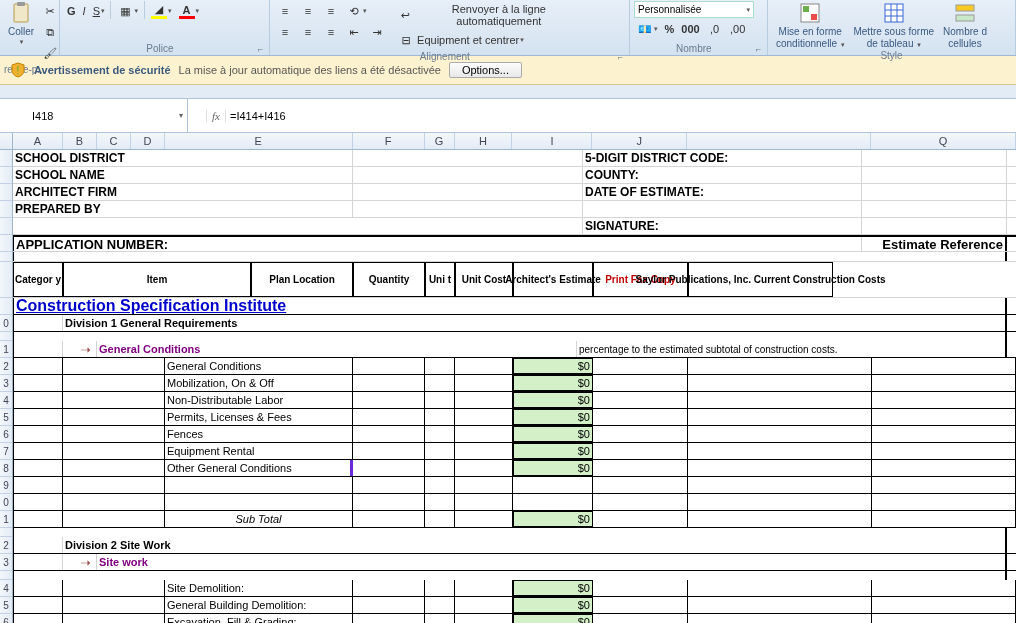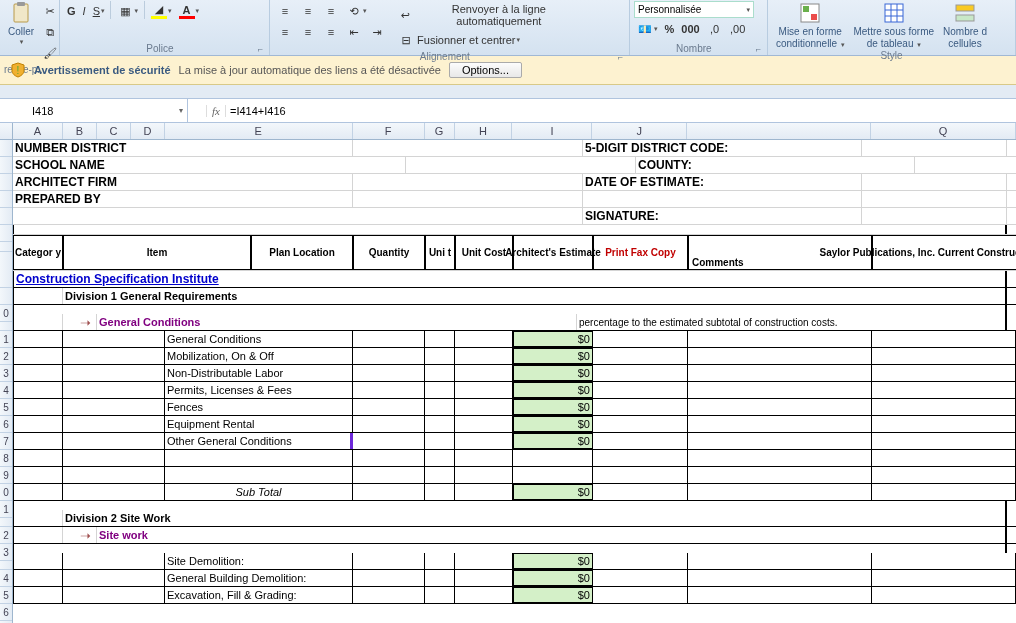--- a/index.html
+++ b/index.html
@@ -86,21 +86,21 @@
   cursor: pointer;
   font-size: 11px;
   border-radius: 2px;
 }
 
 
 .formula-row {
   display: flex;
   border-bottom: 1px solid #b0c4de;
   background: #f5f8fc;
-  height: 24px;
+  height: 34px;
 }
 .name-box {
   width: 188px;
   border-right: 1px solid #b0c4de;
   display: flex;
   align-items: center;
   padding: 0 4px;
   position: relative;
   background: #fff;
 }
@@ -185,21 +185,21 @@
 .cell {
   border-right: 1px solid #d4d4d4;
   padding: 0 2px;
   white-space: nowrap;
   overflow: visible;
   display: flex;
   align-items: center;
 }
 .cell.right { justify-content: flex-end; }
 .cell.bold { font-weight: bold; font-size: 12px; }
-.cell.lnk { color: #0000cc; text-decoration: underline; font-weight: bold; font-size: 12px; }
+.cell.lnk { color: #0000cc; text-decoration: underline; font-weight: bold; font-size: 16px; }
 .cell.purple { color: #800080; font-weight: bold; }
 .cell.subhead { font-weight: bold; }
 .th-cell {
   font-weight: bold;
   text-align: center;
   justify-content: center;
   border: 1px solid #000;
   border-right: 1px solid #000;
   font-size: 10px;
   line-height: 1.1;
@@ -342,21 +342,21 @@
           <button class="ribbon-btn">
               <span class="icon-box">⇤</span>
             </button>
           <button class="ribbon-btn">
               <span class="icon-box">⇥</span>
             </button>
         </div>
       </div>
       <div class="ribbon-col" style="margin-left:6px">
         <button class="ribbon-btn" style="justify-content:flex-start;width:190px"><span class="icon-box">↩</span>&nbsp;<span>Renvoyer à la ligne automatiquement</span></button>
-        <button class="ribbon-btn" style="justify-content:flex-start;width:150px"><span class="icon-box">⊟</span>&nbsp;<span>Fusionner et centrer</span><span class="dropdown-arrow">▾</span></button>
+        <button class="ribbon-btn" style="justify-content:flex-start;width:150px"><span class="icon-box">⊟</span>&nbsp;<span>Equipment et centrer</span><span class="dropdown-arrow">▾</span></button>
       </div>
     </div>
     <div class="group-footer">
         <span style="flex:1"></span>
         <span class="ribbon-group-label">Alignement</span>
         <span style="flex:1"></span>
         <span class="expand-corner">⌐</span>
       </div>
   </div>
 
@@ -504,62 +504,65 @@
       <div class="row-header" style="height: 17px; line-height: 17px;">2</div>
       <div class="row-header" style="height: 17px; line-height: 17px;">3</div>
       <div class="row-header" style="height: 9px; line-height: 9px;"></div>
       <div class="row-header" style="height: 17px; line-height: 17px;">4</div>
       <div class="row-header" style="height: 17px; line-height: 17px;">5</div>
       <div class="row-header" style="height: 17px; line-height: 17px;">6</div>
     </div>
   <div class="cells">
 
     <div class="sheet-row">
-      <div class="cell wA bold" style="overflow:visible;width:340px">NUMBER DISTRICT</div>
+      <div class="cell wA bold" style="overflow:visible;width:340px">SCHOOL DISTRICT</div>
       <div class="cell" style="width:230px"></div>
       <div class="cell bold" style="width:279px">5-DIGIT DISTRICT CODE:</div>
       <div class="cell wQ"></div>
     </div>
     <div class="sheet-row">
-      <div class="cell wA bold" style="width:393px">SCHOOL NAME</div>
+      <div class="cell wA bold" style="width:340px">SCHOOL NAME</div>
       <div class="cell" style="width:230px"></div>
       <div class="cell bold" style="width:279px">COUNTY:</div>
       <div class="cell wQ"></div>
     </div>
     <div class="sheet-row">
       <div class="cell wA bold" style="width:340px">ARCHITECT FIRM</div>
       <div class="cell" style="width:230px"></div>
       <div class="cell bold" style="width:279px">DATE OF ESTIMATE:</div>
       <div class="cell wQ"></div>
     </div>
     <div class="sheet-row">
       <div class="cell wA bold" style="width:340px">PREPARED BY</div>
       <div class="cell" style="width:230px"></div>
       <div class="cell" style="width:279px"></div>
       <div class="cell wQ"></div>
     </div>
     <div class="sheet-row">
       <div class="cell" style="width:570px"></div>
       <div class="cell bold" style="width:279px">SIGNATURE:</div>
       <div class="cell wQ"></div>
+    </div>
+    <div class="sheet-row bblack-top" style="border-top:2px solid #000">
+      <div class="cell bold" style="width:849px;border-left:1px solid #000;font-size:13px">APPLICATION NUMBER:</div>
+      <div class="cell wQ bold right" style="border-right:2px solid #000;font-size:13px">Estimate Reference</div>
     </div>
     <div class="sheet-row" style="height:10px">
       <div class="cell" style="width:994px;border-left:1px solid #000;border-right:2px solid #000"></div>
     </div>
 
     <div class="sheet-row header-row-tall">
       <div class="cell th-cell wA">Categor y</div>
       <div class="cell th-cell wE">Item</div>
       <div class="cell th-cell" style="width:102px">Plan Location</div>
       <div class="cell th-cell wF">Quantity</div>
       <div class="cell th-cell wG">Uni t</div>
       <div class="cell th-cell wH">Unit Cost</div>
       <div class="cell th-cell wI">Architect's Estimate</div>
       <div class="cell th-cell wJ red">Print Fax Copy</div>
-      <div class="cell th-cell" style="width:184px;text-align:left;justify-content:flex-start;align-items:flex-end;padding-left:3px">Comments</div>
       <div class="cell th-cell wQ">Saylor Publications, Inc. Current Construction Costs</div>
     </div>
 
     <div class="sheet-row" style="border-bottom:1px solid #000">
       <div class="cell lnk" style="width:994px;border-left:1px solid #000;border-right:2px solid #000">Construction Specification Institute</div>
     </div>
 
     <div class="sheet-row" style="border-bottom:1px solid #000">
       <div class="cell wA" style="border-left:1px solid #000"></div>
       <div class="cell subhead" style="width:944px;border-right:2px solid #000">Division 1 General Requirements</div>

